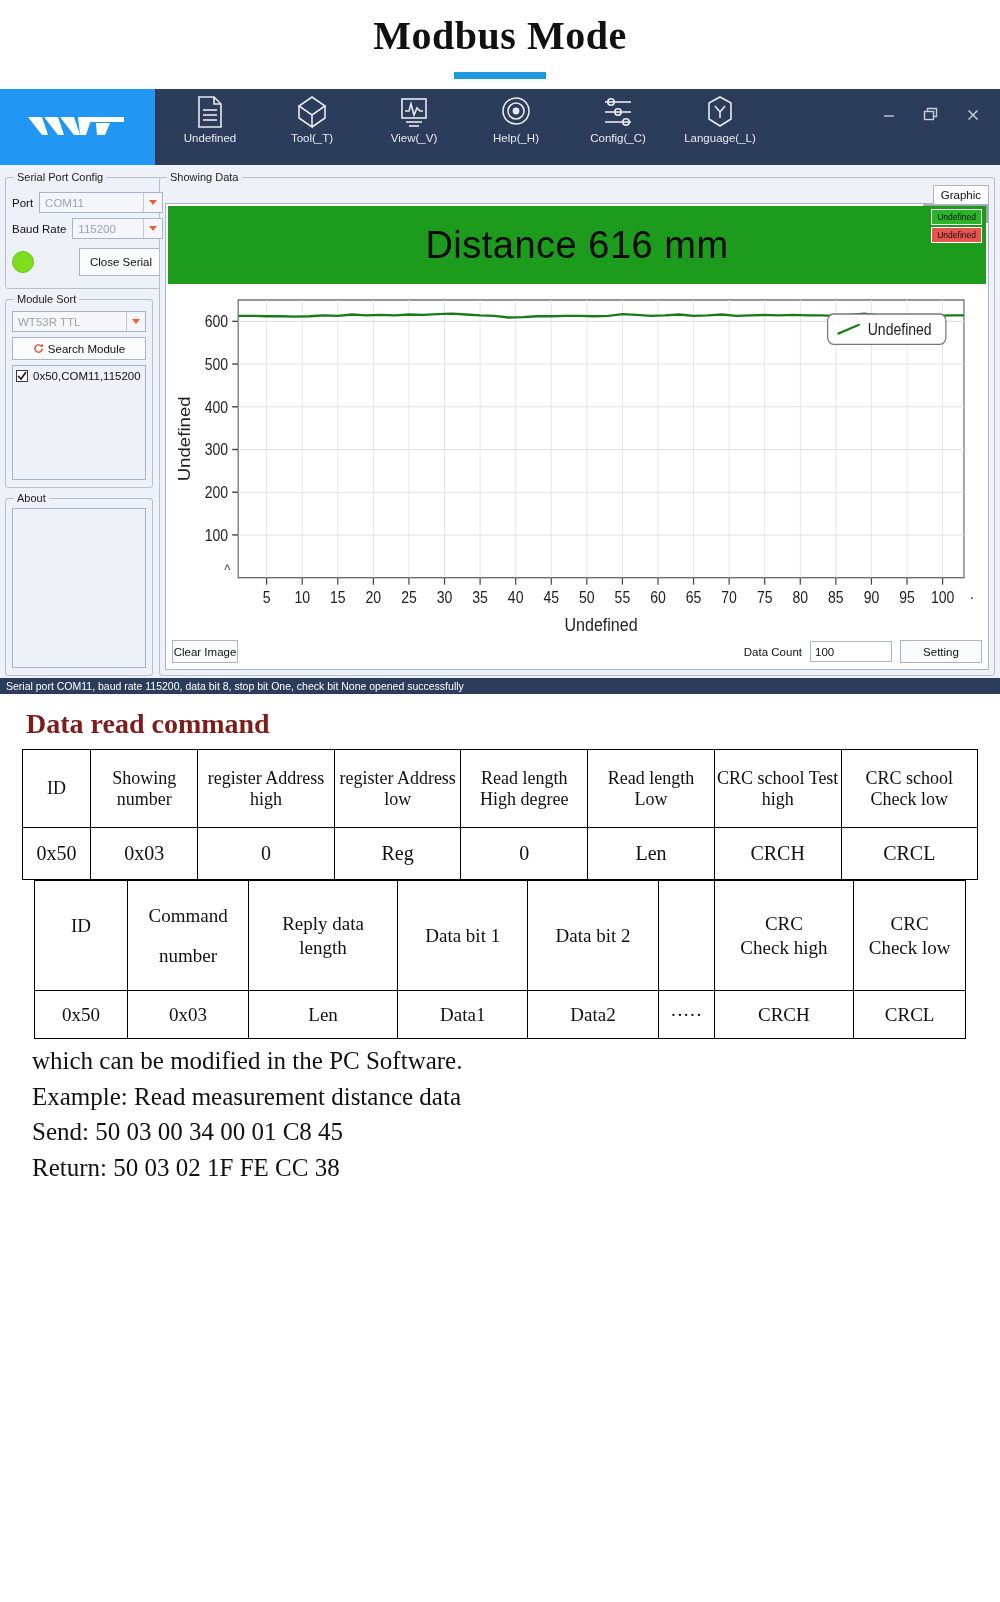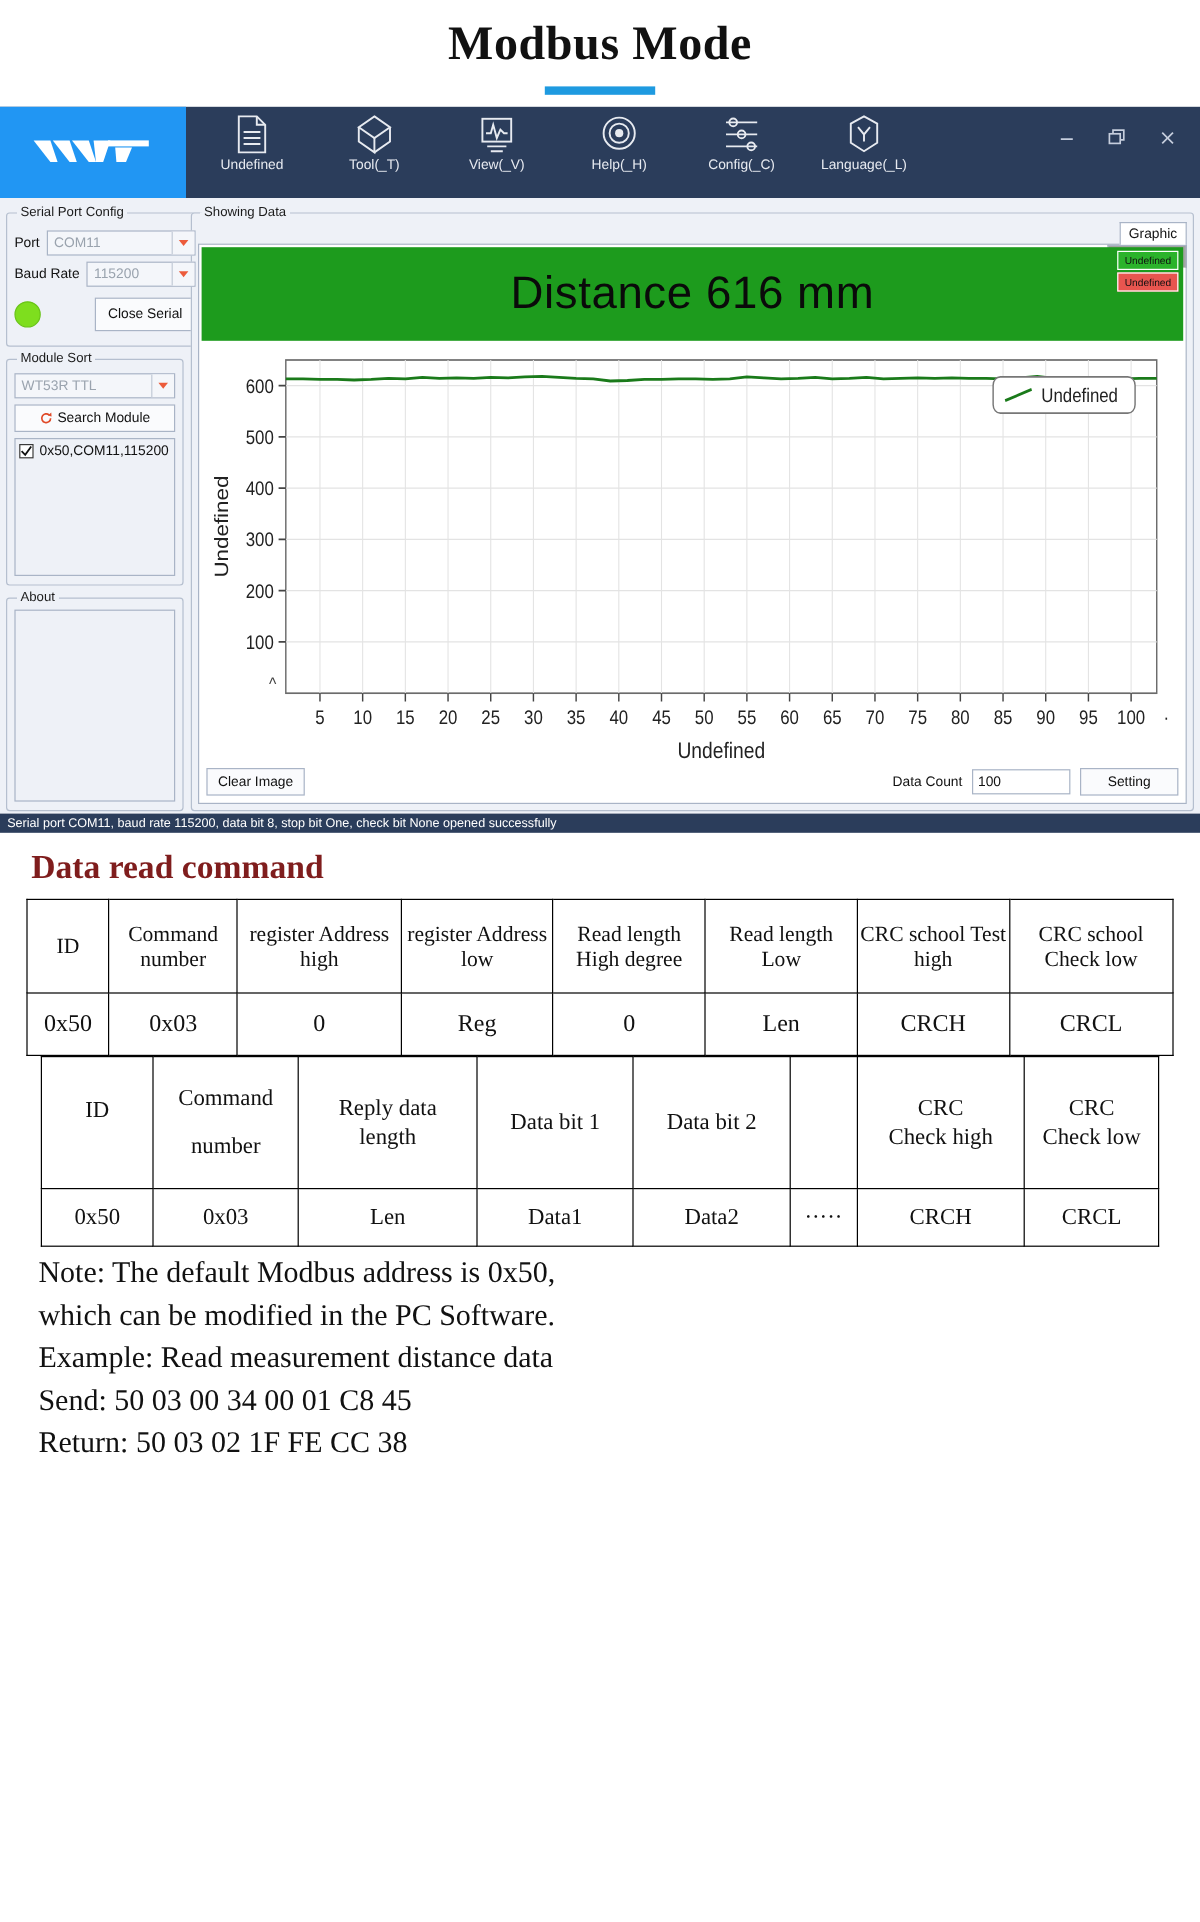--- a/index.html
+++ b/index.html
@@ -432,42 +432,42 @@
                 <text x="434" y="296" text-anchor="middle" font-size="16" fill="#222" font-family="&quot;Liberation Sans&quot;, sans-serif">Undefined</text>
                 <text x="24" y="131" text-anchor="middle" font-size="16" fill="#222" font-family="&quot;Liberation Sans&quot;, sans-serif" transform="rotate(-90 24 131)">Undefined</text>
                 <polyline points="72.00,25.55 86.20,25.55 100.39,25.91 114.59,25.91 128.78,26.28 142.98,25.91 157.18,25.18 171.37,25.55 185.57,24.45 199.76,25.18 213.96,24.82 228.16,25.18 242.35,24.45 256.55,24.82 270.75,24.08 284.94,23.72 299.14,24.45 313.33,25.18 327.53,25.55 341.73,27.01 355.92,26.65 370.12,25.91 384.31,25.91 398.51,25.55 412.71,25.55 426.90,25.91 441.10,25.55 455.29,24.08 469.49,24.82 483.69,25.55 497.88,25.18 512.08,24.45 526.27,25.55 540.47,25.18 554.67,24.45 568.86,25.55 583.06,25.18 597.25,24.82 611.45,25.18 625.65,24.82 639.84,25.18 654.04,25.18 668.24,25.55 682.43,24.82 696.63,23.72 710.82,25.18 725.02,25.55 739.22,25.18 753.41,25.18 767.61,25.55 781.80,25.18 796.00,25.18" fill="none" stroke="#1a7a1a" stroke-width="2" stroke-linejoin="round"></polyline>
                 <rect x="660" y="24" width="118" height="26" rx="6" ry="6" fill="#fff" stroke="#777" stroke-width="1.2"></rect>
                 <polyline points="670,41 692,33" fill="none" stroke="#1a7a1a" stroke-width="2"></polyline>
                 <text x="700" y="42" font-size="14" fill="#222" font-family="&quot;Liberation Sans&quot;, sans-serif">Undefined</text>
               </svg>
           </div>
 
           <div class="bottombar">
-            <div class="btn" style="width:82px;">Clear Image</div>
+            <div class="btn" style="width:66px;">Clear Image</div>
             <div class="spacer"></div>
             <span class="fieldlabel">Data Count</span>
             <div class="textbox">100</div>
             <div class="btn" style="width:82px;">Setting</div>
           </div>
         </div>
       </fieldset>
     </div>
   </div>
 
   <div class="statusbar" style="background: rgb(43, 61, 91);">Serial port COM11, baud rate 115200, data bit 8, stop bit One, check bit None opened successfully</div>
 </div>
 
 <div class="doc">
 
   <div class="sec-title">Data read command</div>
   <table class="proto t1">
     <thead>
       <tr>
         <th style="width:7%">ID</th>
-        <th style="width:11%">Command number</th>
+        <th style="width:11%">Showing number</th>
         <th style="width:14%">register Address high</th>
         <th style="width:13%">register Address low</th>
         <th style="width:13%">Read length High degree</th>
         <th style="width:13%">Read length Low</th>
         <th style="width:13%">CRC school Test high</th>
         <th style="width:14%">CRC school Check low</th>
       </tr>
     </thead>
     <tbody>
       <tr>
@@ -525,19 +525,18 @@
         <td>Data1</td>
         <td>Data2</td>
         <td>·····</td>
         <td>CRCH</td>
         <td>CRCL</td>
       </tr>
     </tbody>
   </table>
 
   <div class="notes">
-    <div>Note: The default Modbus address is 0x50,</div>
     <div>which can be modified in the PC Software.</div>
     <div>Example: Read measurement distance data</div>
     <div>Send: 50 03 00 34 00 01 C8 45</div>
     <div>Return: 50 03 02 1F FE CC 38</div>
   </div>
 </div>
 
 </body></html>

